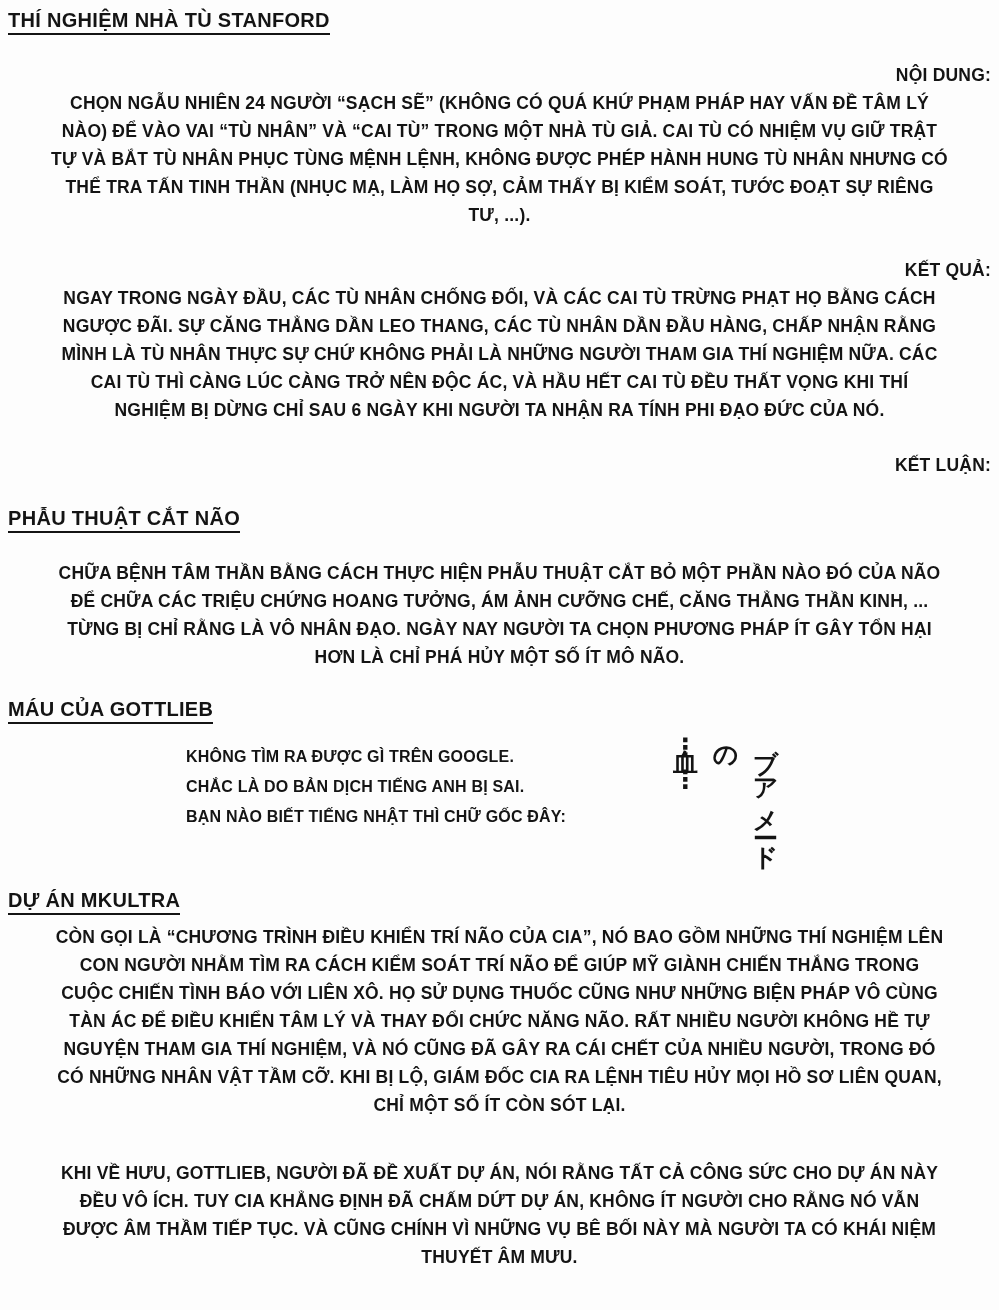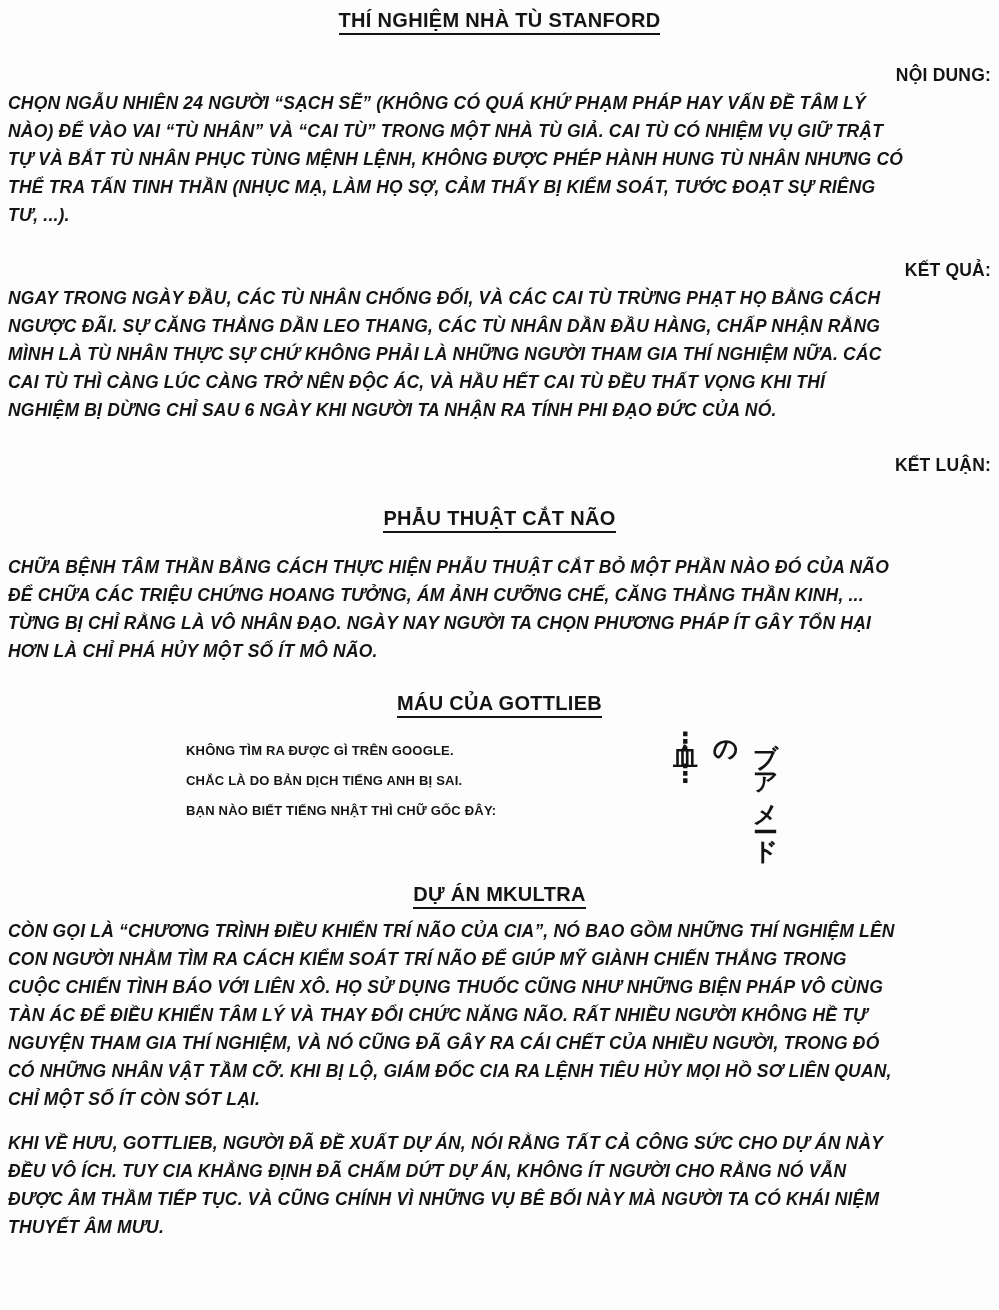--- a/index.html
+++ b/index.html
@@ -5,57 +5,57 @@
   html,body{margin:0;padding:0;}
   body{
     width:999px;height:1310px;overflow:hidden;
     background:#fdfdfd;color:#141414;
     font-family:"Liberation Sans","DejaVu Sans",sans-serif;
     font-weight:700;
     -webkit-font-smoothing:antialiased;
   }
   .page{padding:6px 8px 0 8px;}
   .heading{
-    text-align:center;font-size:20px;line-height:24px;margin:0;
+    font-size:20px;line-height:24px;margin:0;
     font-weight:700;letter-spacing:.3px;
   }
   .hl{
     display:inline-block;
     border-bottom:2.5px solid currentColor;
     padding-bottom:1px;
   }
   .label{
     text-align:right;font-size:17.5px;line-height:28px;letter-spacing:.2px;
   }
   .para{
-    white-space:pre-line;
-    font-size:17.5px;line-height:28px;letter-spacing:.2px;font-style:italic;
+    white-space:pre-line;text-align:center;
+    font-size:17.5px;line-height:28px;letter-spacing:.2px;
   }
   
   #title{margin-top:2px;margin-bottom:26px;}
   .block{margin-bottom:27px;}
-  #lobotomy-heading{margin-bottom:20px;}
+  #lobotomy-heading{margin-bottom:26px;}
   #lobotomy-para{margin-bottom:26px;}
   #buameedo-heading{margin-bottom:4px;}
   .jp-row{display:flex;align-items:flex-start;height:160px;}
   .google-note{
     margin-left:178px;padding-top:14px;
     white-space:pre-line;text-align:left;
-    font-size:13px;line-height:30px;letter-spacing:.2px;
+    font-size:16px;line-height:30px;letter-spacing:.2px;
   }
   .jp-vertical{
     margin-left:auto;margin-right:206px;margin-top:2px;
     writing-mode:vertical-rl;text-orientation:upright;
     white-space:pre-line;
     font-size:25px;line-height:40px;letter-spacing:3px;
     font-family:"DejaVu Sans","Liberation Sans",sans-serif;
     height:150px;
   }
   #mkultra-heading{margin-bottom:8px;}
-  #mkultra-para1{margin-bottom:16px;}
+  #mkultra-para1{margin-bottom:40px;}
 </style>
 </head>
 <body>
 
 <div class="page">
 
   <h1 class="heading" id="title"><span class="hl">THÍ NGHIỆM NHÀ TÙ STANFORD</span></h1>
 
   <div class="block">
     <div class="label">NỘI DUNG:</div>

